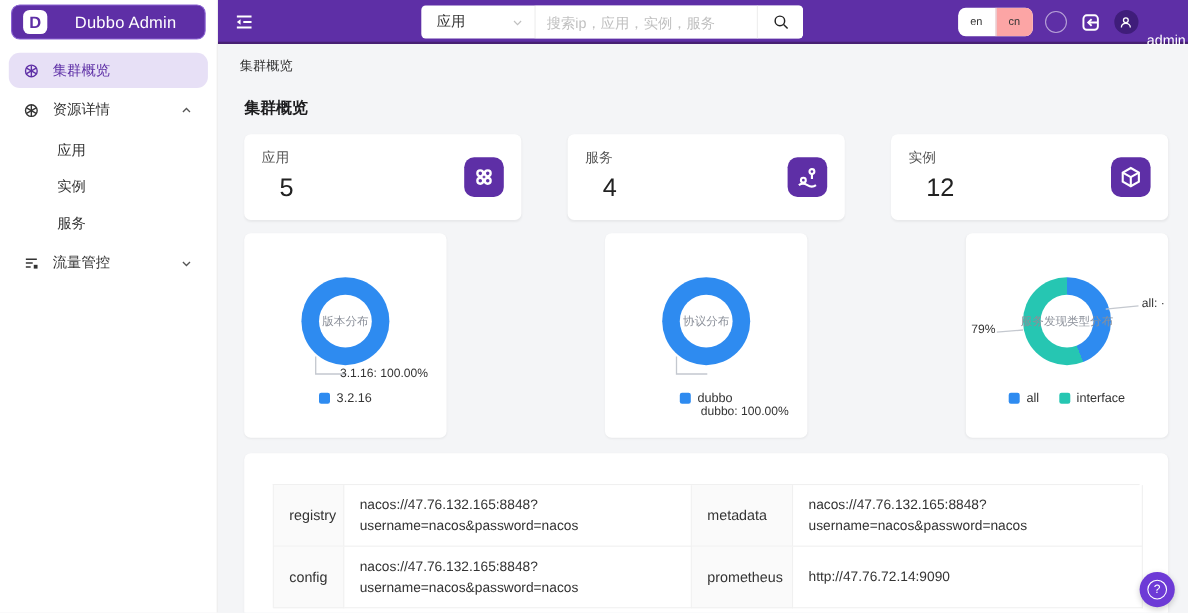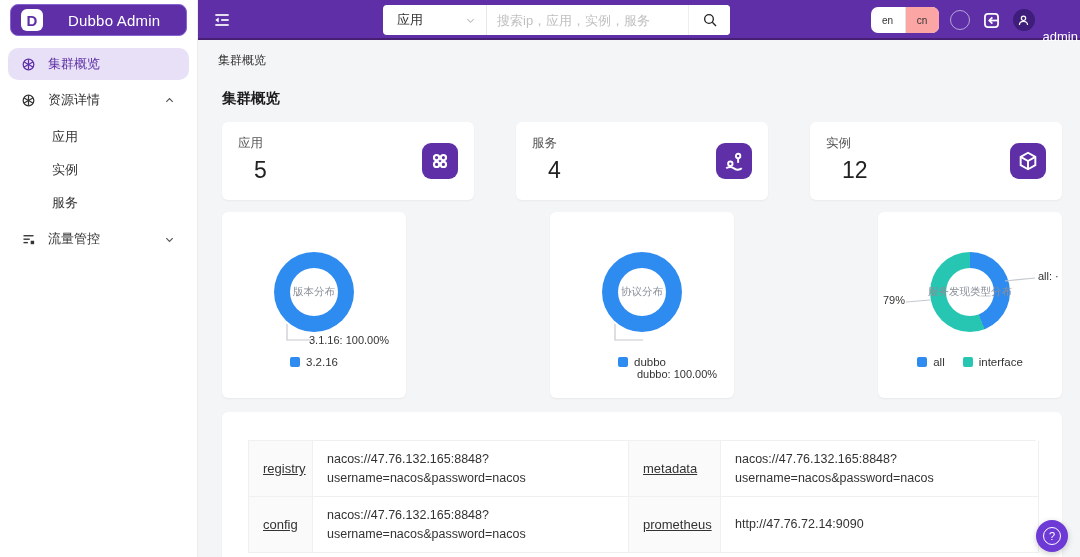--- a/index.html
+++ b/index.html
@@ -55,21 +55,21 @@
   .callout { position:absolute; font-size:11px; color:#333; white-space:nowrap; }
   .leader { position:absolute; }
   .legend { position:absolute; bottom:30px; left:0; width:100%; display:flex; justify-content:center; gap:18px; }
   .legend-item { display:flex; align-items:center; gap:6px; font-size:11.5px; color:#333; }
   .swatch { width:10px; height:10px; border-radius:2px; display:inline-block; }
 
   
   .table-card { margin-top:14px; margin-left:4px; background:#fff; border-radius:6px; box-shadow:0 1px 2px rgba(0,0,0,.05); height:170px; padding:28px 26px; }
   .cfg-grid { display:grid; grid-template-columns:64px 316px 92px 318px; border-top:1px solid #f0f0f0; border-left:1px solid #f0f0f0; }
   .cfg-cell { border-right:1px solid #f0f0f0; border-bottom:1px solid #f0f0f0; min-height:56px; display:flex; flex-direction:column; justify-content:center; }
-  .cfg-key { background:#fafafa; padding-left:14px; font-size:13px; color:#333;text-decoration:underline; }
+  .cfg-key { background:#fafafa; padding-left:14px; font-size:13px; color:#333; }
   .cfg-val { padding:8px 14px; font-size:12.5px; color:#333; line-height:1.5; }
   .cfg-val div { white-space:nowrap; }
 
   .help-btn { position:absolute; right:12px; bottom:5px; width:32px; height:32px; background:#6d3ad6; border-radius:50%; display:flex; align-items:center; justify-content:center; box-shadow:0 2px 6px rgba(0,0,0,.2); cursor:pointer; z-index:9; }
   .help-q { width:18px; height:18px; border:1.5px solid #fff; border-radius:50%; color:#fff; font-size:11px; display:flex; align-items:center; justify-content:center; }
 </style>
 </head>
 <body>
 
 <div class="app">

